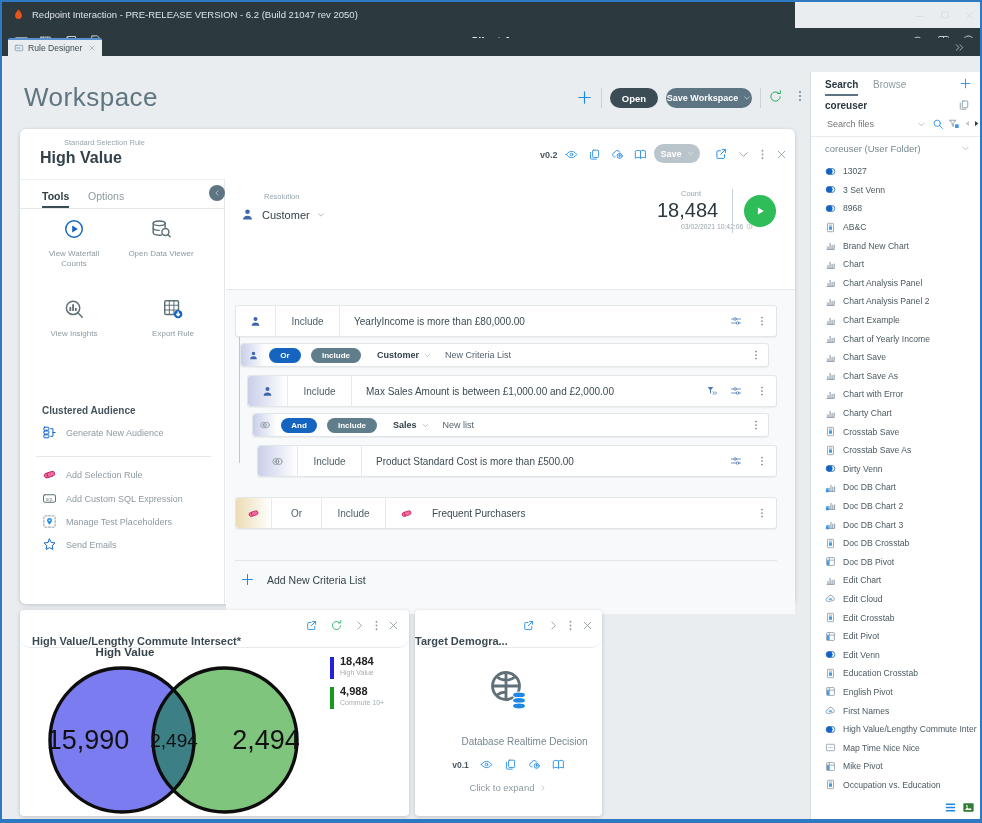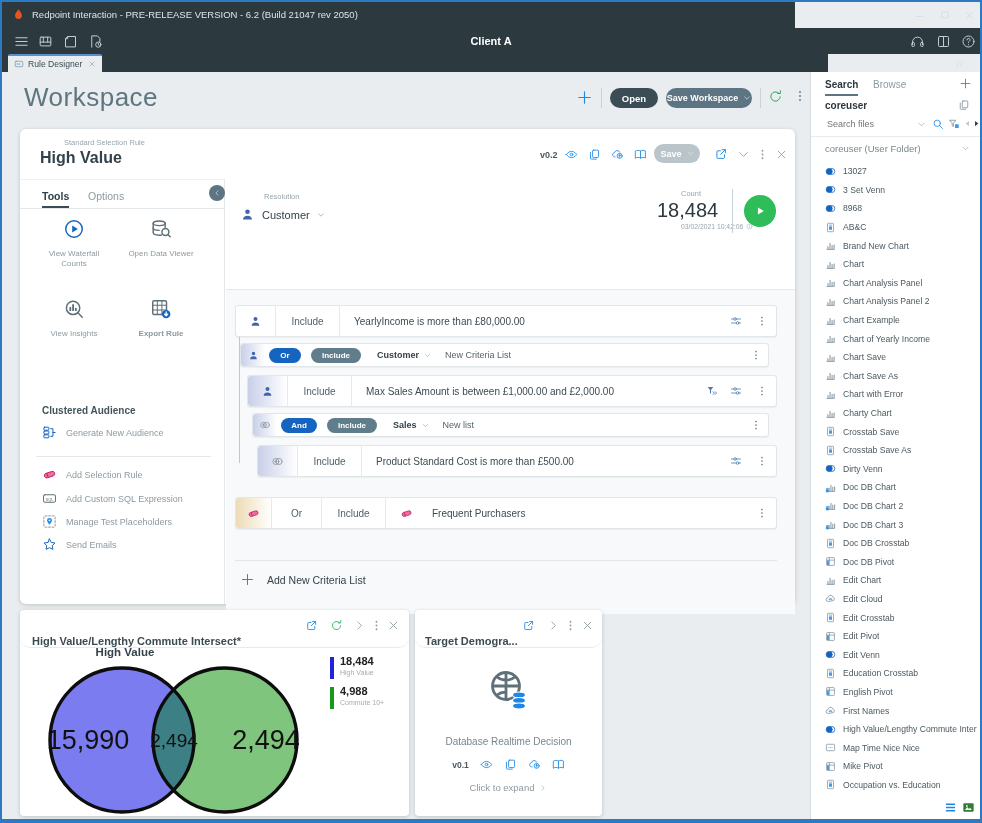--- a/index.html
+++ b/index.html
@@ -4,21 +4,21 @@
 <style>
   html,body{margin:0;padding:0;background:#9aa7ad;font-family:"Liberation Sans",sans-serif;-webkit-font-smoothing:antialiased;}
   *{box-sizing:border-box;}
   #app{position:relative;width:982px;height:823px;border:2px solid #2e7ac2;border-bottom:4px solid #2e7ac2;background:#e9edef;overflow:hidden;}
   .abs{position:absolute;}
   .i{display:inline-flex;align-items:center;justify-content:center;}
   .i svg{width:100%;height:100%;display:block;}
   
   #titlebar{left:0;top:0;width:793px;height:26px;background:#2c3a40;display:flex;align-items:center;}
   #toolbar{left:0;top:26px;width:978px;height:26px;background:#2c3a40;}
-  #tabstrip{left:0;top:52px;width:826px;height:18px;background:#2c3a40;}
+  #tabstrip{left:0;top:36px;width:978px;height:18px;background:#2c3a40;}
   .tt{color:#dde4e7;font-size:9.5px;}
   .wbtn{width:22px;height:16px;display:inline-flex;align-items:center;justify-content:center;color:#cfd8dc;}
   .tbico{color:#c2cdd2;width:15px;height:15px;}
   #tab-active{left:6px;top:0;width:94px;height:18px;background:#e9edef;border-top:2px solid #5a8fd0;border-radius:2px 2px 0 0;display:flex;align-items:center;padding:0 6px;gap:4px;}
   
   #content{left:0;top:70px;width:978px;height:747px;background:#e9edef;}
   #ws-title{left:22px;top:10px;font-size:26px;font-weight:300;color:#5f7580;letter-spacing:.5px;}
   .vsep{width:1px;background:#c9d2d6;}
   .pill{border-radius:12px;color:#fff;font-weight:bold;display:inline-flex;align-items:center;justify-content:center;}
   
@@ -289,21 +289,21 @@
         <div class="tool-btn abs" style="left:15px;top:118px;">
           <span class="i" style="width:22px;height:22px;color:#5d7078;">
               <svg viewBox="0 0 24 24" fill="none" stroke="currentColor" stroke-width="1.6" stroke-linecap="round" stroke-linejoin="round">
                 <circle cx="11" cy="10.8" r="7.3"></circle>
                 <path d="M16.3 16.2L21 21"></path>
                 <path d="M8 13.3v-2.8M11 13.3V7.6M14 13.3v-1.8" stroke-width="2"></path>
               </svg>
             </span>
           <div class="tool-lbl">View Insights</div>
         </div>
-        <div class="tool-btn abs" style="left:102px;top:118px;font-weight:bold;">
+        <div class="tool-btn abs" style="left:114px;top:118px;">
           <span class="i" style="width:22px;height:22px;color:#5d7078;">
               <svg viewBox="0 0 24 24" fill="none" stroke="currentColor" stroke-width="1.6" stroke-linecap="round" stroke-linejoin="round">
                 <rect x="3" y="3" width="15" height="15" rx="1.5"></rect>
                 <path d="M3 8h15M3 13h15M8 3v15M13 3v15" stroke-width="1.1"></path>
                 <circle cx="17.6" cy="17.6" r="4.6" fill="#1565c0" stroke="none"></circle>
                 <path d="M17.6 15.2v4.2m0 0l-1.6-1.6m1.6 1.6l1.6-1.6" stroke="#fff" stroke-width="1.5"></path>
               </svg>
             </span>
           <div class="tool-lbl">Export Rule</div>
         </div>
@@ -639,21 +639,21 @@
       <div class="abs" style="left:310px;top:47px;width:4px;height:22px;background:#2222dd;"></div>
       <div class="abs" style="left:320px;top:45px;font-size:11px;font-weight:bold;color:#222;">18,484</div>
       <div class="abs" style="left:320px;top:59px;font-size:7px;color:#a3adb3;">High Value</div>
       <div class="abs" style="left:310px;top:77px;width:4px;height:22px;background:#149a1e;"></div>
       <div class="abs" style="left:320px;top:75px;font-size:11px;font-weight:bold;color:#222;">4,988</div>
       <div class="abs" style="left:320px;top:89px;font-size:7px;color:#a3adb3;">Commute 10+</div>
     </div>
 
     <div class="panel abs" style="left:413px;top:538px;width:187px;height:206px;">
       <div class="phead">
-        <span class="ptitle" style="margin-left:10px;">Target Demogra...</span>
+        <span class="ptitle" style="">Target Demogra...</span>
         <span class="i abs" style="left:107px;top:9px;width:13px;height:13px;color:#1e88e5;">
             <svg viewBox="0 0 24 24" fill="none" stroke="currentColor" stroke-width="1.6" stroke-linecap="round" stroke-linejoin="round">
               <path d="M18 13.5V18a1.5 1.5 0 0 1-1.5 1.5h-10A1.5 1.5 0 0 1 5 18V8a1.5 1.5 0 0 1 1.5-1.5H11"></path>
               <path d="M14 4.5h5.5V10M19.2 4.8l-7.7 7.7"></path>
             </svg>
           </span>
         <span class="i pico abs" style="left:132px;top:9px;">
             <svg viewBox="0 0 24 24" fill="none" stroke="currentColor" stroke-width="1.6" stroke-linecap="round" stroke-linejoin="round">
               <path d="M9 5.5l6.5 6.5L9 18.5"></path>
             </svg>
@@ -677,21 +677,21 @@
               <circle cx="19" cy="18" r="13.5"></circle>
               <path d="M5.5 18h27M19 4.5v27M10 9c5.2 4.2 12.8 4.2 18 0M10 27c3-2.4 6.5-3.3 9.8-2.8"></path>
             </g>
             <g fill="#1e88e5" stroke="#ffffff" stroke-width="1.2">
               <ellipse cx="32" cy="27" rx="6.5" ry="3"></ellipse>
               <ellipse cx="32" cy="32.5" rx="6.5" ry="3"></ellipse>
               <ellipse cx="32" cy="38" rx="6.5" ry="3"></ellipse>
             </g>
           </svg>
         </span>
-      <div class="abs" style="left:0;top:126px;width:187px;text-align:center;font-size:10px;color:#77878f;">Database Realtime Decision</div>
+      <div class="abs" style="left:16px;top:126px;width:187px;text-align:center;font-size:10px;color:#77878f;">Database Realtime Decision</div>
       <div class="abs" style="left:0;top:148px;width:187px;display:flex;justify-content:center;align-items:center;gap:11px;">
         <span style="font-size:8.5px;font-weight:bold;color:#4b5960;">v0.1</span>
         <span class="i hact">
             <svg viewBox="0 0 24 24" fill="none" stroke="currentColor" stroke-width="1.6" stroke-linecap="round" stroke-linejoin="round">
               <path d="M2.5 12s3.5-5.8 9.5-5.8S21.5 12 21.5 12 18 17.8 12 17.8 2.5 12 2.5 12z"></path>
               <circle cx="12" cy="12" r="2.4"></circle>
             </svg>
           </span>
         <span class="i hact">
             <svg viewBox="0 0 24 24" fill="none" stroke="currentColor" stroke-width="1.6" stroke-linecap="round" stroke-linejoin="round">

